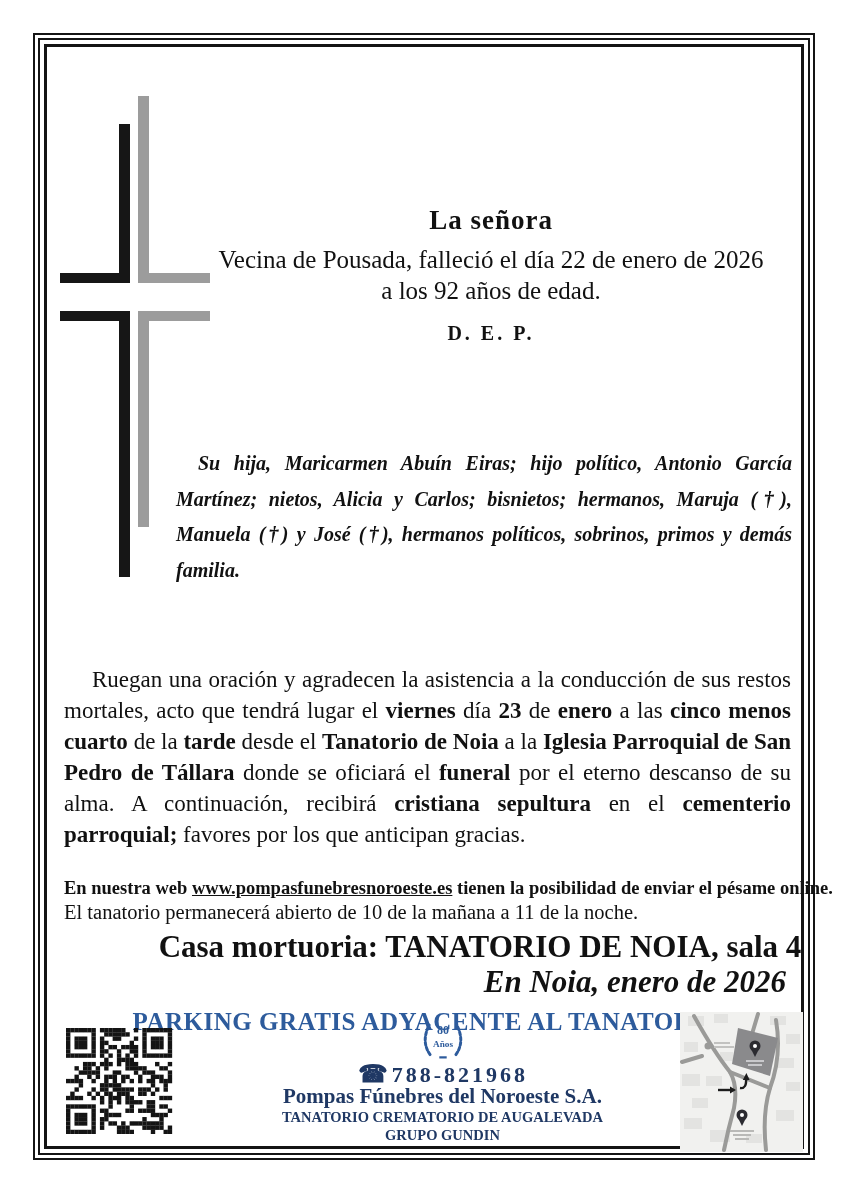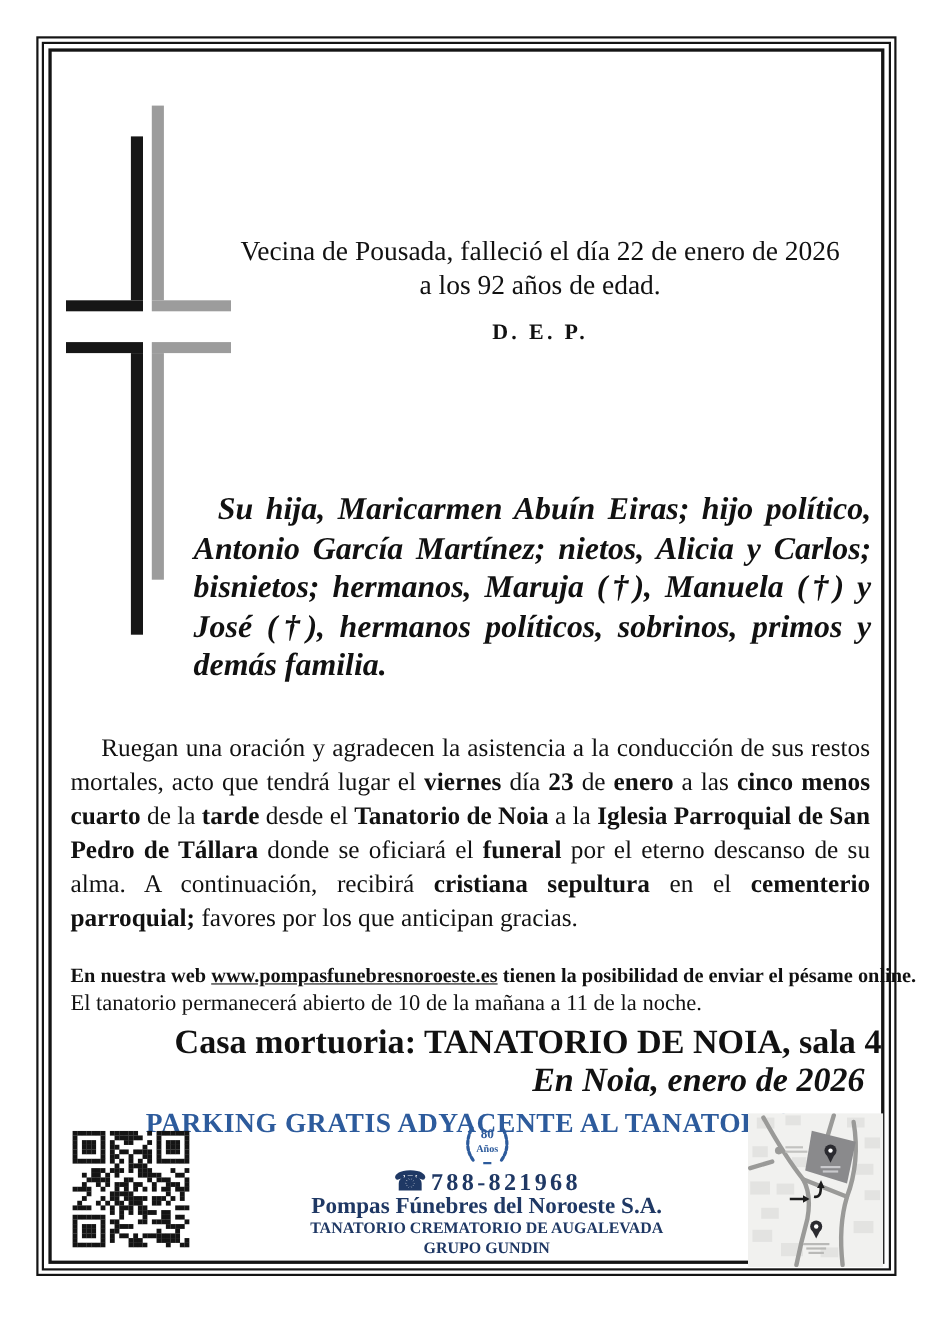--- a/index.html
+++ b/index.html
@@ -30,21 +30,21 @@
   .nameline{margin-top:4px;white-space:nowrap;}
   .prefix{font-size:31px;font-weight:bold;}
   .fullname{font-size:45px;font-weight:bold;}
   .residence{font-size:25px;margin-top:10px;white-space:nowrap;}
   .age{font-size:25px;margin-top:3px;white-space:nowrap;}
   .dep{font-size:20px;font-weight:bold;letter-spacing:3px;margin-top:17px;}
 
   .widow{position:absolute;top:404px;left:185px;width:612px;text-align:center;
          font-size:31px;font-weight:bold;font-style:italic;white-space:nowrap;}
   .family{position:absolute;top:446px;left:176px;width:616px;
-          font-size:29px;font-weight:bold;font-style:italic;
+          font-size:20px;font-weight:bold;font-style:italic;
           line-height:35.5px;text-align:justify;text-indent:22px;}
   .mainp{position:absolute;top:664px;left:64px;width:727px;
          font-size:23px;line-height:31px;text-align:justify;text-indent:28px;}
   .mainp .b,.webline .b{font-weight:bold;}
   .u{text-decoration:underline;}
 
   .webline{position:absolute;top:878px;left:64px;width:740px;font-size:18.5px;font-weight:bold;white-space:nowrap;}
   .hoursline{position:absolute;top:901px;left:64px;width:740px;font-size:20.5px;white-space:nowrap;}
   .mortuary{position:absolute;top:929px;left:130px;width:700px;text-align:center;
             font-size:31px;font-weight:bold;white-space:nowrap;}
@@ -81,20 +81,21 @@
     <div class="bar gray  gv-bot"></div>
     <div class="bar black bv-top"></div>
     <div class="bar black bv-bot"></div>
     <div class="bar black hu-black"></div>
     <div class="bar gray  hu-gray"></div>
     <div class="bar black hl-black"></div>
     <div class="bar gray  hl-gray"></div>
   </div>
 
   <div class="header">
+    <div class="honorific">La señora</div>
     <div class="residence">Vecina de Pousada, falleció el día 22 de enero de 2026</div>
     <div class="age">a los 92 años de edad.</div>
     <div class="dep">D. E. P.</div>
   </div>
 
 
   <div class="family">Su hija, Maricarmen Abuín Eiras; hijo político, Antonio García Martínez; nietos, Alicia y Carlos; bisnietos; hermanos, Maruja (†), Manuela (†) y José (†), hermanos políticos, sobrinos, primos y demás familia.</div>
 
   <div class="mainp"><span>Ruegan una oración y agradecen la asistencia a la conducción de sus restos mortales, acto que tendrá lugar el </span><span class="b">viernes</span><span> día </span><span class="b">23</span><span> de </span><span class="b">enero</span><span> a las </span><span class="b">cinco menos cuarto</span><span> de la </span><span class="b">tarde</span><span> desde el </span><span class="b">Tanatorio de Noia</span><span> a la </span><span class="b">Iglesia Parroquial de San Pedro de Tállara</span><span> donde se oficiará el </span><span class="b">funeral</span><span> por el eterno descanso de su alma. A continuación, recibirá </span><span class="b">cristiana sepultura</span><span> en el </span><span class="b">cementerio parroquial;</span><span> favores por los que anticipan gracias.</span></div>
 

